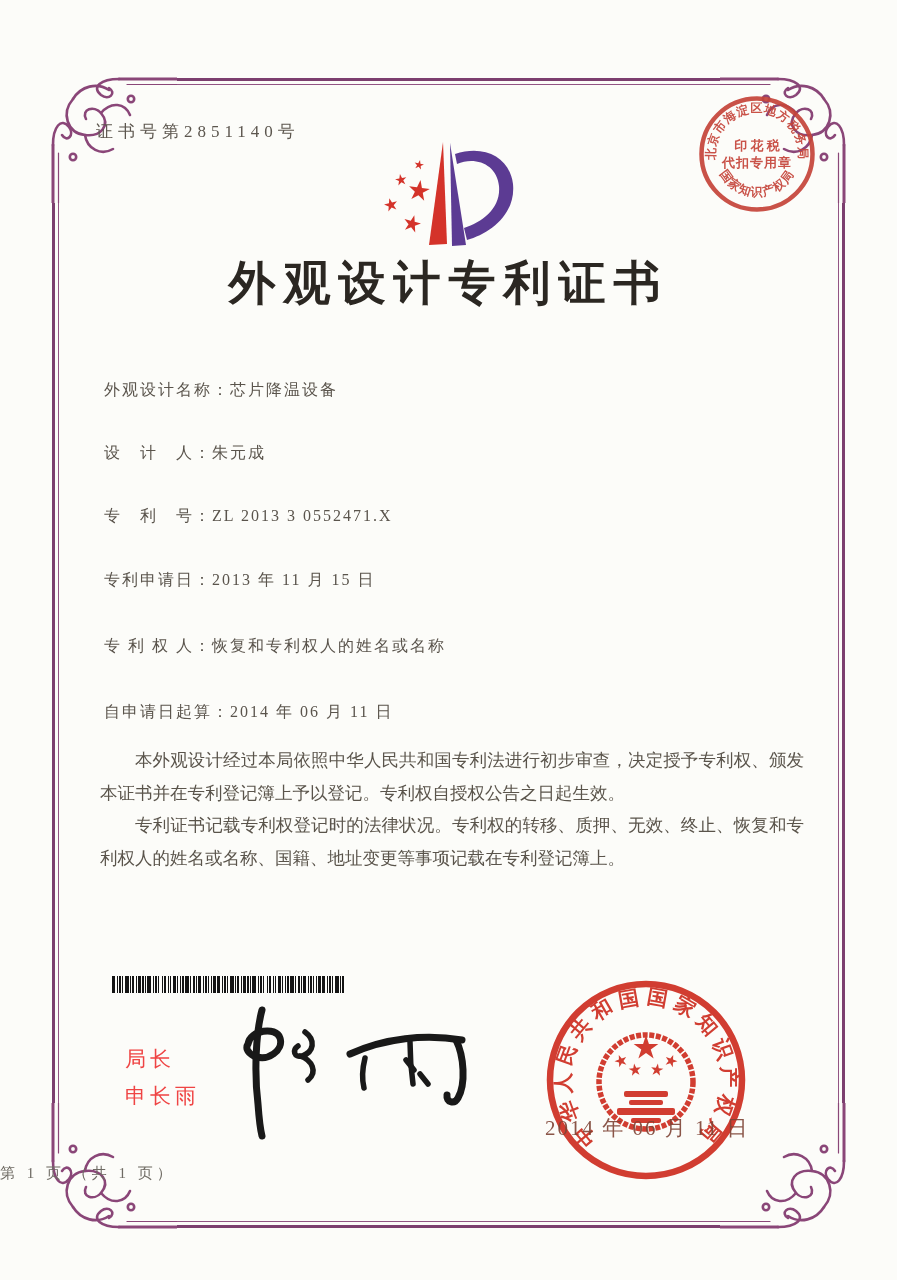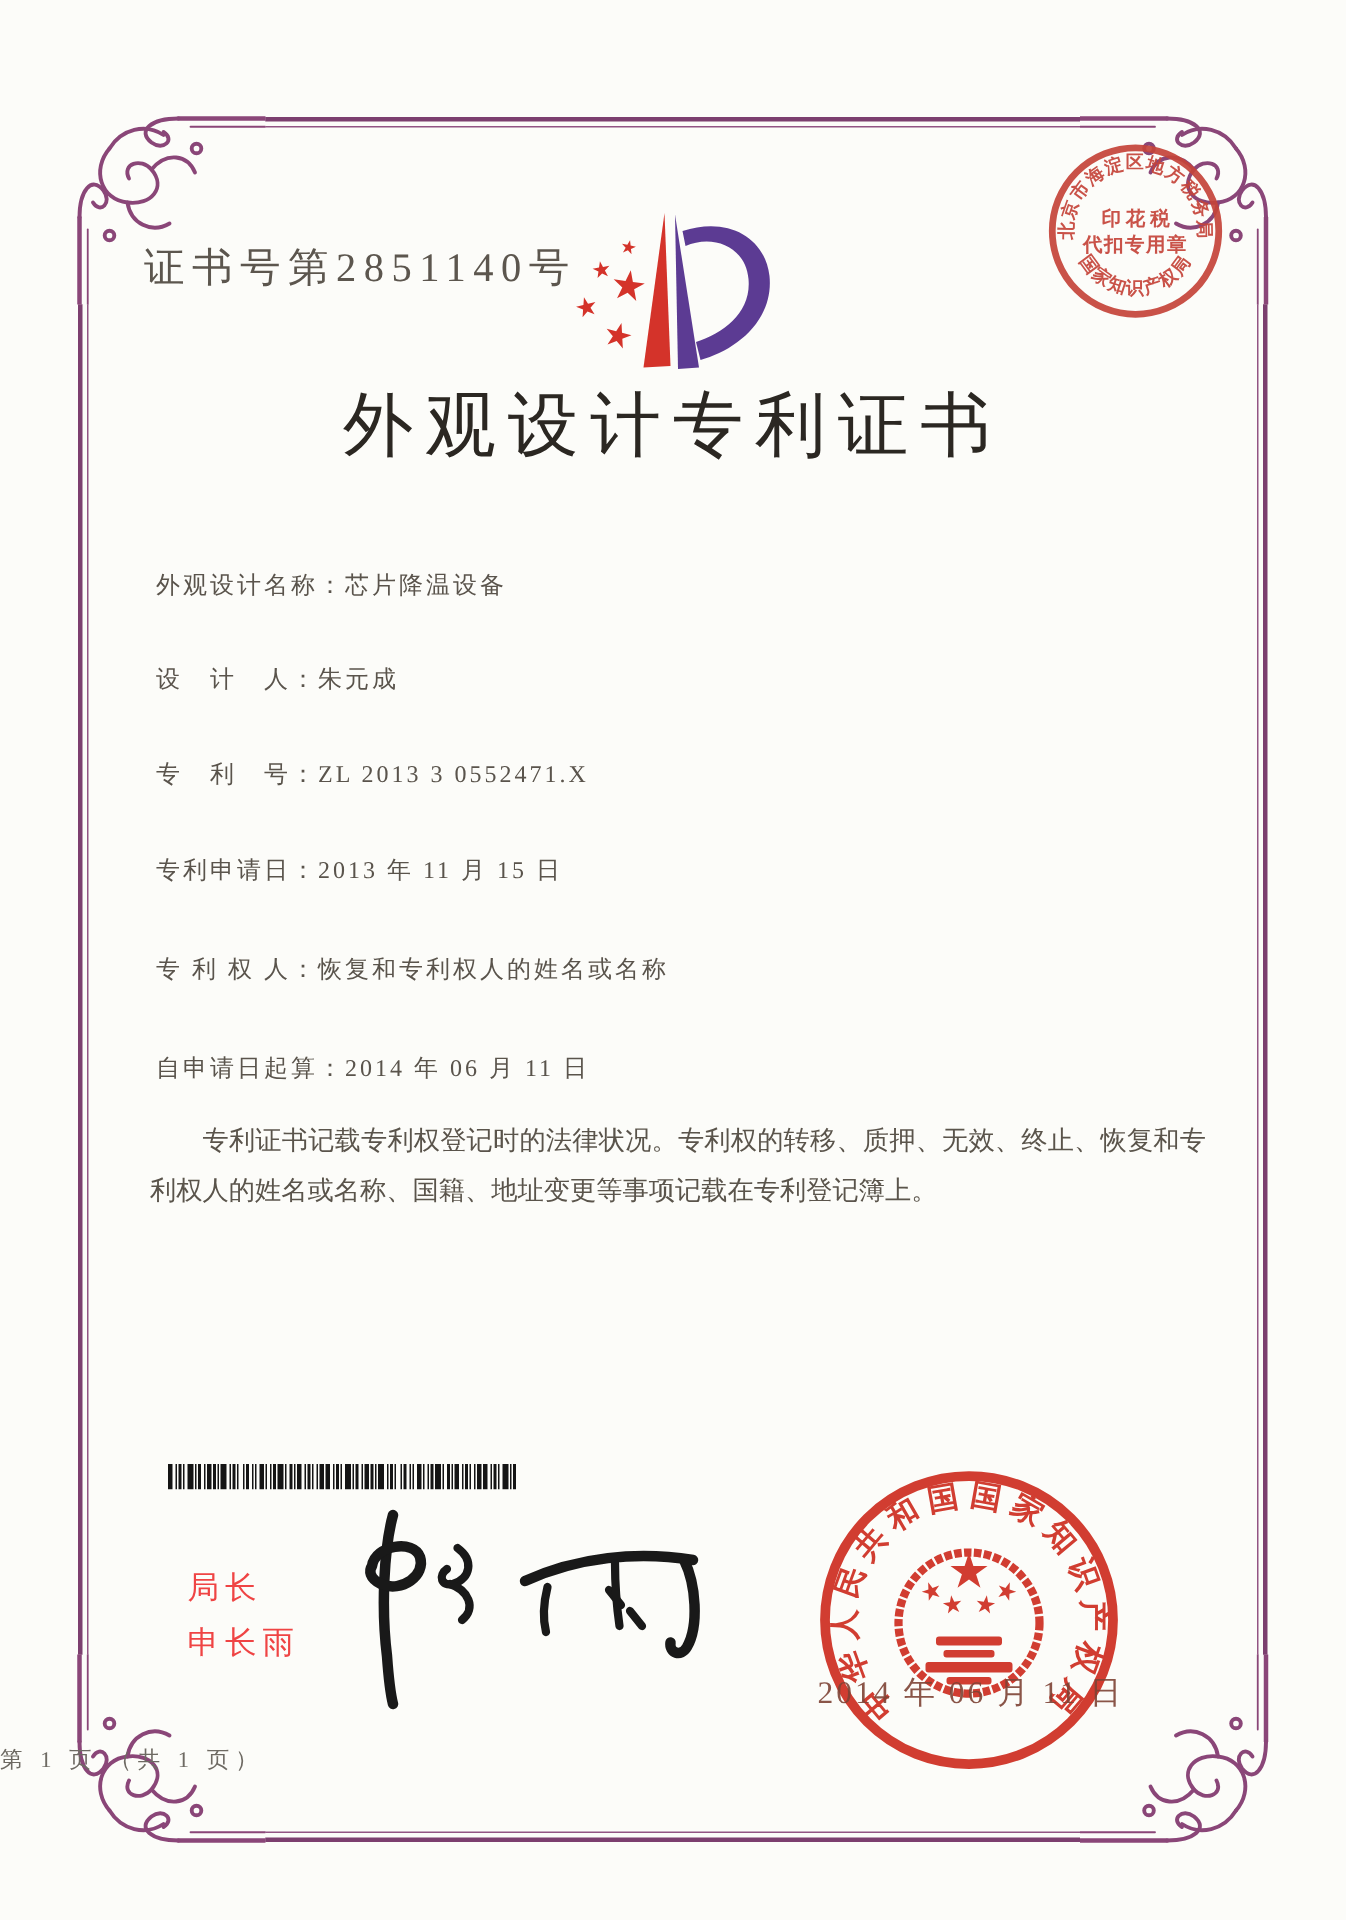--- a/index.html
+++ b/index.html
@@ -12,24 +12,24 @@
   
   .border-outer{position:absolute;left:52px;top:78px;right:52px;bottom:52px;border:3px solid #7c3f6f;}
   .border-inner{position:absolute;left:58px;top:84px;right:58px;bottom:58px;border:1px solid #92548"></style><style>
   .border-inner{position:absolute;left:58px;top:84px;right:58px;bottom:58px;border:1px solid #925484;}
   .corner{position:absolute;width:150px;height:150px;}
   .corner.br{left:720px;top:1103px;}
   .corner.bl{left:27px;top:1103px;transform:scaleX(-1);}
   .corner.tr{left:720px;top:53px;transform:scaleY(-1);}
   .corner.tl{left:27px;top:53px;transform:scale(-1,-1);}
   
-  .cert-no{position:absolute;left:96px;top:120px;font-size:27px;letter-spacing:5px;color:#5c564e;margin-top:40px;}
+  .cert-no{position:absolute;left:96px;top:120px;font-size:17px;letter-spacing:5px;color:#5c564e;}
   .logo{position:absolute;left:375px;top:136px;}
   .title{position:absolute;left:0;top:252px;width:100%;text-align:center;
-         font-size:47px;font-weight:normal;letter-spacing:8px;color:#2b2username;}
+         font-size:47px;font-weight:bold;letter-spacing:8px;color:#2b2username;}
   </style><style>
   .title{color:#2b2722;}
   
   .field{position:absolute;left:104px;font-size:16px;letter-spacing:2px;color:#5a544c;white-space:nowrap;}
   .f0{top:380px}.f1{top:443px}.f2{top:506px}.f3{top:570px}.f4{top:636px}.f5{top:702px}
   
   .body-text{position:absolute;left:100px;top:744px;width:704px;
     font-size:17.5px;line-height:32.5px;text-align:justify;color:#5a544b;}
   .body-text p{margin:0;text-indent:2em;}
   
@@ -117,20 +117,21 @@
 <div class="title">外观设计专利证书</div>
 
 <div class="field f0"><span>外观设计名称：</span><span>芯片降温设备</span></div>
 <div class="field f1"><span>设　计　人：</span><span>朱元成</span></div>
 <div class="field f2"><span>专　利　号：</span><span>ZL 2013 3 0552471.X</span></div>
 <div class="field f3"><span>专利申请日：</span><span>2013 年 11 月 15 日</span></div>
 <div class="field f4"><span>专 利 权 人：</span><span>恢复和专利权人的姓名或名称</span></div>
 <div class="field f5"><span>自申请日起算：</span><span>2014 年 06 月 11 日</span></div>
 
 <div class="body-text">
+  <p>本外观设计经过本局依照中华人民共和国专利法进行初步审查，决定授予专利权、颁发本证书并在专利登记簿上予以登记。专利权自授权公告之日起生效。</p>
   <p>专利证书记载专利权登记时的法律状况。专利权的转移、质押、无效、终止、恢复和专利权人的姓名或名称、国籍、地址变更等事项记载在专利登记簿上。</p>
 </div>
 
 <svg class="barcode" width="232" height="17">
   <line x1="0" y1="8.5" x2="232" y2="8.5" stroke="#141414" stroke-width="17" stroke-dasharray="3 2 1 1 2 1 1 2 4 1 1 1 2 2 1 1 3 1 2 1 1 1 4 2 1 1 2 1 1 3 1 1 2 2 1 1 1 2 3 1 1 2 1 1 2 1 4 1 1 2 2 1 1 1 3 2 1 1 2 1 1 2 1 1 3 1"></line>
 </svg>
 
 <div class="sig-block">
   <div>局长</div>
   <div>申长雨</div>

